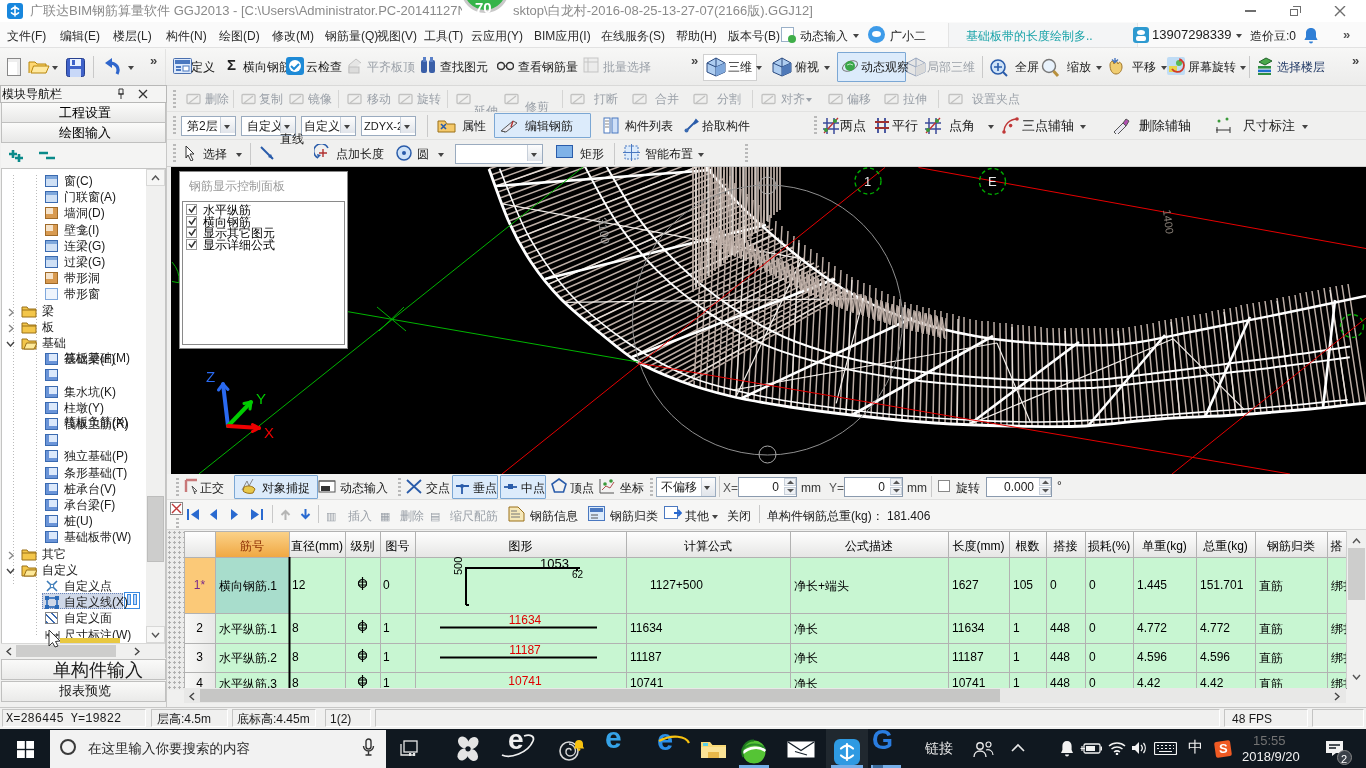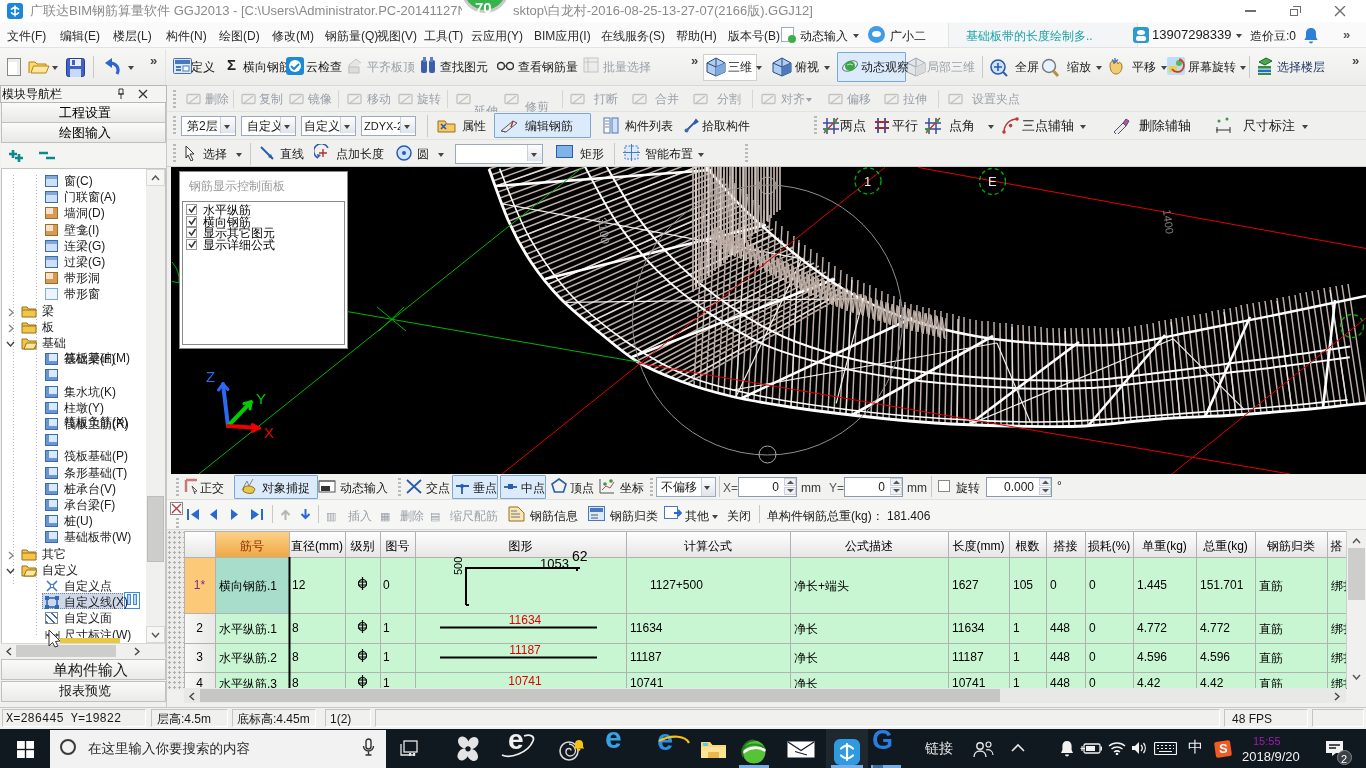--- a/index.html
+++ b/index.html
@@ -358,21 +358,21 @@
 <svg class="a" style="left:184px;top:145px" width="13" height="16">
     <path d="M2 1l8 8-4 0 3 6-2 1-3-6-2 3z" fill="#fff" stroke="#333"></path>
   </svg>
 <div class="t" style="left:203px;top:147px">选择</div>
 <div class="car" style="left:236px;top:151px"></div>
 <div class="sep1" style="left:250px;top:143px"></div>
 <svg class="a" style="left:259px;top:145px" width="17" height="16">
     <path d="M2 2l12 12" stroke="#2a5caa" stroke-width="2"></path>
     <path d="M14 14l-5-2 3-3z" fill="#2a5caa"></path>
   </svg>
-<div class="t" style="left:280px;top:147px">直线</div>
+<div class="t" style="left:280px;top:132px">直线</div>
 <svg class="a" style="left:314px;top:144px" width="18" height="18">
     <path d="M14 4A7.5 7.5 0 104 14" stroke="#2a5caa" stroke-width="1.5" fill="none"></path>
     <path d="M4 14l-1-4 4 1z" fill="#2a5caa"></path>
     <path d="M9 5v8M5 9h8" stroke="#b03030" stroke-width="1.4"></path>
   </svg>
 <div class="t" style="left:336px;top:147px">点加长度</div>
 <svg class="a" style="left:396px;top:145px" width="16" height="16">
     <circle cx="8" cy="8" r="7" fill="#cfe3f8" stroke="#2a5caa" stroke-width="1.5"></circle>
     <circle cx="8" cy="8" r="2" fill="#2a5caa"></circle>
   </svg>
@@ -427,21 +427,21 @@
 <div class="a" style="left:1px;top:643px;width:164px;height:15px;background:#f0f0ef;border-top:1px solid #d8d8d7"></div>
 <svg class="a" style="left:6px;top:647px" width="6" height="9">
     <path d="M5 1L1 4.5L5 8" stroke="#444" stroke-width="1.4" fill="none"></path>
   </svg>
 <svg class="a" style="left:134px;top:647px" width="6" height="9">
     <path d="M1 1l4 3.5L1 8" stroke="#444" stroke-width="1.4" fill="none"></path>
   </svg>
 <div class="a" style="left:16px;top:645px;width:100px;height:12px;background:#cdcdcc"></div>
 <div class="a" style="left:1px;top:659px;width:165px;height:21px;background:linear-gradient(#fafaf9,#eaeae9);border:1px solid #c0c0bf"></div>
 <div class="a" style="left:1px;top:681px;width:165px;height:21px;background:linear-gradient(#fafaf9,#eaeae9);border:1px solid #c0c0bf"></div>
-<div class="t" style="left:53px;top:663px;font-size:15px">单构件输入</div>
+<div class="t" style="left:53px;top:663px;font-size:18px">单构件输入</div>
 <div class="t" style="left:59px;top:684px;font-size:13px">报表预览</div>
 <div class="a" style="left:13px;top:175px;width:1px;height:410px;background:repeating-linear-gradient(#bbb 0 1px,transparent 1px 3px)"></div>
 <div class="a" style="left:36px;top:175px;width:1px;height:460px;background:repeating-linear-gradient(#bbb 0 1px,transparent 1px 3px)"></div>
 <div class="a" style="left:45px;top:175.0px;width:13px;height:12px;background:#cfe0f5;border:1px solid #3a6ab0;box-shadow:inset 0 3px 0 #7fa8dc"></div>
 <div class="tree-t t" style="left:64px;top:174.0px">窗(C)</div>
 <div class="a" style="left:45px;top:191.2px;width:13px;height:12px;background:#cfe0f5;border:1px solid #3a6ab0;box-shadow:inset 0 3px 0 #7fa8dc"></div>
 <div class="tree-t t" style="left:64px;top:190.2px">门联窗(A)</div>
 <div class="a" style="left:45px;top:207.4px;width:13px;height:12px;background:#f5e3cb;border:1px solid #a06a28;box-shadow:inset -4px -4px 0 #d89a50"></div>
 <div class="tree-t t" style="left:64px;top:206.4px">墙洞(D)</div>
 <div class="a" style="left:45px;top:223.6px;width:13px;height:12px;background:#f5e3cb;border:1px solid #a06a28;box-shadow:inset -4px -4px 0 #d89a50"></div>
@@ -484,21 +484,21 @@
 <div class="tree-t t" style="left:64px;top:351px">筏板基础(M)</div>
 <div class="a" style="left:45px;top:385.6px;width:13px;height:12px;background:#dce9fb;border:1px solid #3a6ab0;box-shadow:inset 3px -3px 0 #6a94d8"></div>
 <div class="tree-t t" style="left:64px;top:384.6px">集水坑(K)</div>
 <div class="a" style="left:45px;top:401.79999999999995px;width:13px;height:12px;background:#dce9fb;border:1px solid #3a6ab0;box-shadow:inset 3px -3px 0 #6a94d8"></div>
 <div class="tree-t t" style="left:64px;top:400.79999999999995px">柱墩(Y)</div>
 <div class="a" style="left:45px;top:418.0px;width:13px;height:12px;background:#dce9fb;border:1px solid #3a6ab0;box-shadow:inset 3px -3px 0 #6a94d8"></div>
 <div class="tree-t t" style="left:64px;top:417.0px">筏板主筋(R)</div>
 <div class="a" style="left:45px;top:434.2px;width:13px;height:12px;background:#dce9fb;border:1px solid #3a6ab0;box-shadow:inset 3px -3px 0 #6a94d8"></div>
 <div class="tree-t t" style="left:64px;top:415px">筏板负筋(X)</div>
 <div class="a" style="left:45px;top:450.4px;width:13px;height:12px;background:#dce9fb;border:1px solid #3a6ab0;box-shadow:inset 3px -3px 0 #6a94d8"></div>
-<div class="tree-t t" style="left:64px;top:449.4px">筏板基础(P)</div>
+<div class="tree-t t" style="left:64px;top:449.4px">独立基础(P)</div>
 <div class="a" style="left:45px;top:466.59999999999997px;width:13px;height:12px;background:#dce9fb;border:1px solid #3a6ab0;box-shadow:inset 3px -3px 0 #6a94d8"></div>
 <div class="tree-t t" style="left:64px;top:465.59999999999997px">条形基础(T)</div>
 <div class="a" style="left:45px;top:482.8px;width:13px;height:12px;background:#dce9fb;border:1px solid #3a6ab0;box-shadow:inset 3px -3px 0 #6a94d8"></div>
 <div class="tree-t t" style="left:64px;top:481.8px">桩承台(V)</div>
 <div class="a" style="left:45px;top:499.0px;width:13px;height:12px;background:#dce9fb;border:1px solid #3a6ab0;box-shadow:inset 3px -3px 0 #6a94d8"></div>
 <div class="tree-t t" style="left:64px;top:498.0px">承台梁(F)</div>
 <div class="a" style="left:45px;top:515.2px;width:13px;height:12px;background:#dce9fb;border:1px solid #3a6ab0;box-shadow:inset 3px -3px 0 #6a94d8"></div>
 <div class="tree-t t" style="left:64px;top:514.2px">桩(U)</div>
 <div class="a" style="left:45px;top:531.4px;width:13px;height:12px;background:#dce9fb;border:1px solid #3a6ab0;box-shadow:inset 3px -3px 0 #6a94d8"></div>
 <div class="tree-t t" style="left:64px;top:530.4px">基础板带(W)</div>
@@ -862,21 +862,21 @@
 <svg class="a" style="left:357px;top:675px" width="11" height="13">
     <circle cx="5.5" cy="6.5" r="4" stroke="#000" fill="none" stroke-width="1.2"></circle>
     <path d="M5.5 0v13M1 5h9M1 8h9" stroke="#000" stroke-width="1.2"></path>
   </svg>
 <div class="cell" style="left:383px;top:578px">0</div>
 <div class="cell" style="left:383px;top:621px">1</div>
 <div class="cell" style="left:383px;top:650px">1</div>
 <div class="cell" style="left:383px;top:676px">1</div>
 <div class="cell" style="left:452px;top:575px;transform:rotate(-90deg);transform-origin:left top;font-size:11px">500</div>
 <div class="cell" style="left:540px;top:556px;font-size:13px">1053</div>
-<div class="cell" style="left:572px;top:548px;font-size:14px">62</div>
+<div class="cell" style="left:572px;top:569px;font-size:10px">62</div>
 <div class="cell" style="left:495px;top:613px;width:60px;color:#e00000;text-align:center">11634</div>
 <div class="cell" style="left:495px;top:643px;width:60px;color:#e00000;text-align:center">11187</div>
 <div class="cell" style="left:495px;top:674px;width:60px;color:#e00000;text-align:center">10741</div>
 <div class="cell" style="left:650px;top:578px;width:100px">1127+500</div>
 <div class="cell" style="left:630px;top:621px;width:100px">11634</div>
 <div class="cell" style="left:630px;top:650px;width:100px">11187</div>
 <div class="cell" style="left:630px;top:676px;width:100px">10741</div>
 <div class="cell" style="left:794px;top:578px;width:100px">净长+端头</div>
 <div class="cell" style="left:794px;top:621px;width:100px">净长</div>
 <div class="cell" style="left:794px;top:650px;width:100px">净长</div>
@@ -1042,19 +1042,19 @@
     <path d="M1 5v4h3l4 4V1L4 5z" fill="#f2f2f2"></path>
     <path d="M10 4a4.5 4.5 0 010 6M12.5 2a8 8 0 010 10" stroke="#f2f2f2" stroke-width="1.3" fill="none"></path>
   </svg>
 <svg class="a" style="left:1154px;top:742px" width="23" height="13">
     <rect x="0.5" y="0.5" width="22" height="12" rx="1" fill="none" stroke="#f2f2f2" stroke-width="1.2"></rect>
     <path d="M3 3.5h2M7 3.5h2M11 3.5h2M15 3.5h2M19 3.5h1M3 6.5h2M7 6.5h2M11 6.5h2M15 6.5h2M19 6.5h1M5 9.5h13" stroke="#f2f2f2" stroke-width="1.2"></path>
   </svg>
 <div class="t" style="left:1188px;top:740px;font-size:15px;color:#f2f2f2">中</div>
 <div class="a" style="left:1215px;top:741px;width:16px;height:16px;background:#f05a23;border-radius:2px;transform:rotate(-8deg)"></div>
 <div class="t" style="left:1219px;top:742px;font-size:13px;font-weight:bold;color:#fff">S</div>
-<div class="t" style="left:1253px;top:734px;font-size:11px;color:#a21caf">15:55</div>
+<div class="t" style="left:1253px;top:734px;font-size:13px;color:#737373">15:55</div>
 <div class="t" style="left:1242px;top:750px;font-size:13px;color:#f2f2f2">2018/9/20</div>
 <svg class="a" style="left:1325px;top:740px" width="19" height="16">
     <path d="M1 1h17v12h-7l-4 3v-3H1z" fill="#f2f2f2"></path>
     <path d="M4 5h11M4 8h7" stroke="#101820" stroke-width="1.4"></path>
   </svg>
 <div class="a" style="left:1337px;top:750px;width:15px;height:15px;border-radius:50%;background:#3a4048;border:1px solid #888"></div>
 <div class="t" style="left:1341px;top:752px;font-size:11px;color:#fff">2</div>
 </body></html>

